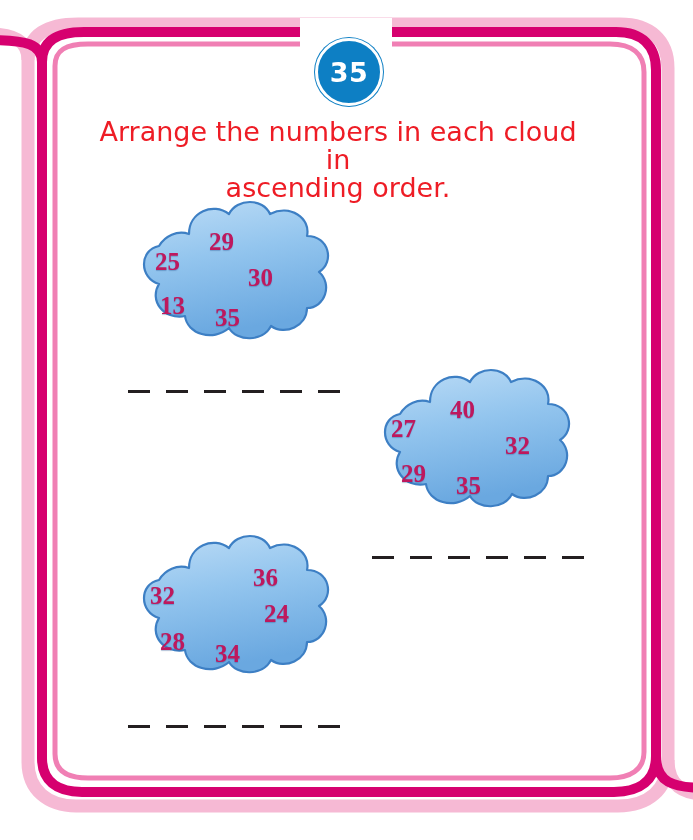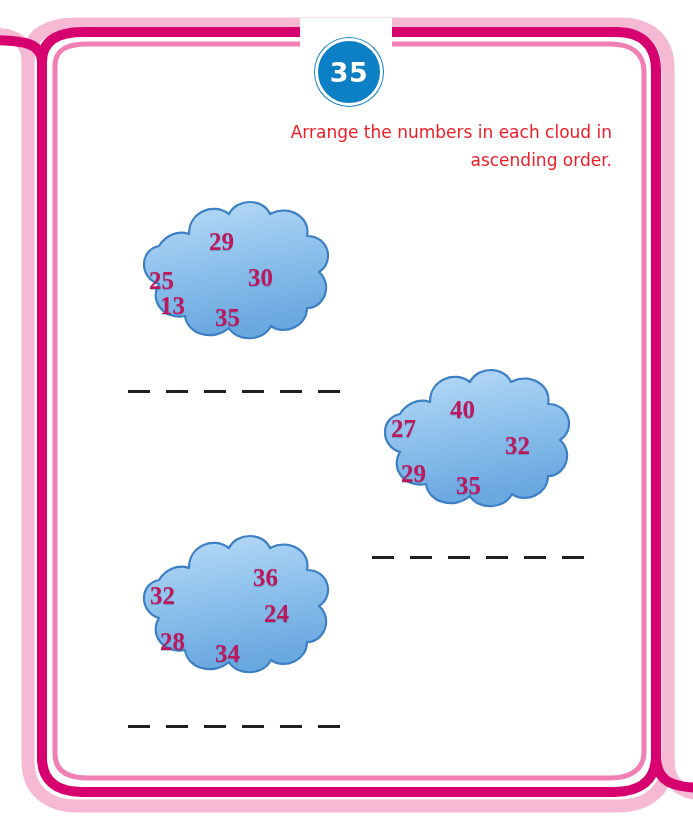--- a/index.html
+++ b/index.html
@@ -48,26 +48,26 @@
     color: #ffffff;
     font-size: 27px;
     font-weight: bold;
     font-family: "DejaVu Sans", sans-serif;
     letter-spacing: 0.5px;
   }
 
   
   .instruction {
     position: absolute;
-    left: 112px;
+    left: 88px;
     top: 118px;
     width: 500px;
-    text-align: right;
+    text-align: center;
     color: #ee1c25;
-    font-size: 17px;
+    font-size: 27px;
     line-height: 28px;
     font-family: "DejaVu Sans", sans-serif;
     font-weight: normal;
   }
 
   
   .cloud {
     position: absolute;
   }
   .cloud svg {
@@ -143,21 +143,21 @@
           <stop offset="45%" stop-color="#93c5ee"></stop>
           <stop offset="100%" stop-color="#6aa8e0"></stop>
         </linearGradient>
       </defs>
       <path d="M62,38 C62,16 86,6 102,18 C110,2 136,2 143,18 C163,8 184,22 180,40
                C202,40 208,66 192,76 C206,88 198,112 180,112 C180,130 158,140 144,130
                C136,146 110,146 102,132 C86,146 60,138 58,120 C36,124 22,104 32,88
                C12,82 12,54 32,50 C38,40 50,34 62,38 Z" fill="url(#cg1)" stroke="#3d7fc4" stroke-width="2.2" stroke-linejoin="round"></path>
     </svg>
     <div class="nums">
-      <span class="num" style="left:22px; top:52px;margin-top:19px;">25</span>
+      <span class="num" style="left:28px; top:52px;">25</span>
       <span class="num" style="left:82px; top:32px;">29</span>
       <span class="num" style="left:121px; top:68px;">30</span>
       <span class="num" style="left:33px; top:96px;">13</span>
       <span class="num" style="left:88px; top:108px;">35</span>
     </div>
   </div>
 
   <div class="answer-line" style="left:128px; top:390px; width:212px;"></div>
 
   <div class="cloud" style="left:368px; top:364px; width:213px; height:160px;">

